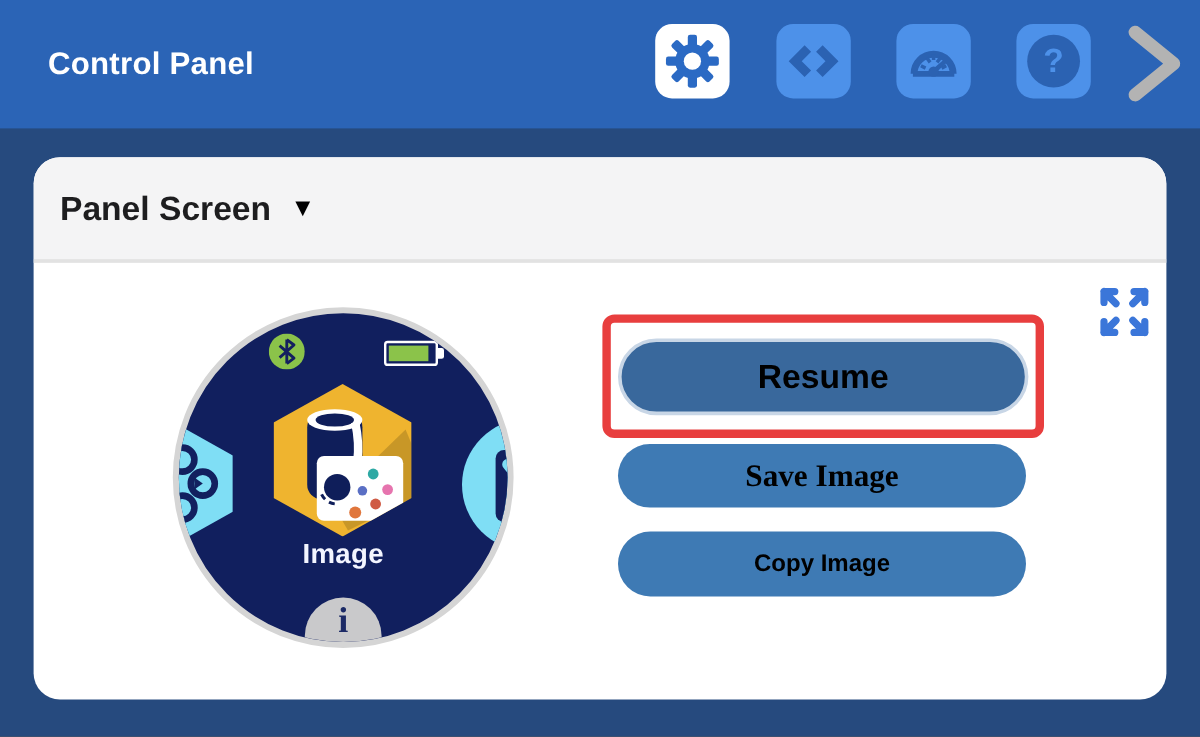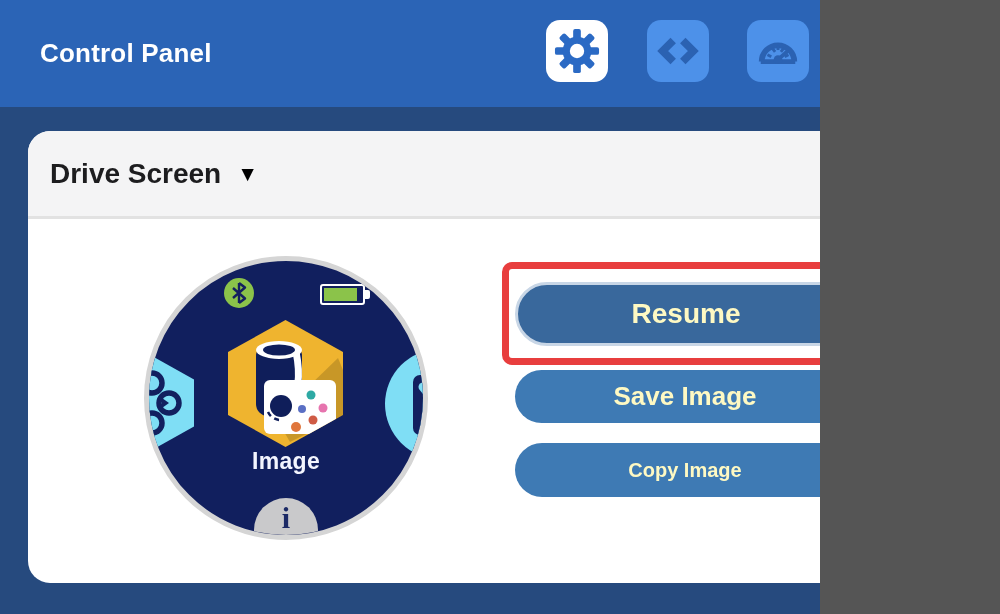--- a/index.html
+++ b/index.html
@@ -6,21 +6,21 @@
     --top-bar:#2b64b6; --icon-tile:#4d91e9; --glyph-navy:#2b62b2;
     --page-bg:#264a7e; --card-header:#f4f4f5; --divider:#e2e2e2;
     --highlight-red:#e83e3e; --resume-blue:#39689c; --resume-ring:#c8d6e6;
     --action-blue:#3e7ab4; --screen-navy:#111f5e; --screen-ring:#d5d5d5;
     --hex-yellow:#efb42f; --cyan:#7fdef5; --green:#8bc34a;
     --expand-blue:#3b76d9; --chevron-gray:#b3b3b3; --title-dark:#1d1d1f;
   }
   *{margin:0;padding:0;box-sizing:border-box}
   html,body{background:#555}
   body{font-family:"Liberation Sans",sans-serif;}
-  .stage{position:relative;width:820px;height:614px;background:var(--page-bg);overflow:hidden;}
+  .stage{position:relative;width:1000px;height:614px;background:var(--page-bg);overflow:hidden;}
 
   
   .topbar{position:absolute;left:0;top:0;width:1000px;height:107px;background:var(--top-bar);}
   .topbar-title{position:absolute;left:40px;top:0;height:107px;display:flex;align-items:center;
     color:#fff;font-size:26px;font-weight:bold;letter-spacing:.2px;}
   .tile{position:absolute;top:20px;width:62px;height:62px;border-radius:14px;background:var(--icon-tile);
     display:flex;align-items:center;justify-content:center;cursor:pointer;}
   .tile.active{background:#fff;}
   .tile svg{display:block}
   .help-circle{width:44px;height:44px;border-radius:50%;background:var(--glyph-navy);
@@ -49,26 +49,26 @@
     font-size:23px;font-weight:600;letter-spacing:.3px;}
   .side-hex{position:absolute;left:-39px;top:95px;width:84px;height:94px;}
   .side-circ{position:absolute;left:236px;top:88px;width:110px;height:110px;}
   .info-tab{position:absolute;left:105px;top:237px;width:64px;height:64px;border-radius:50%;
     background:#c9c9cb;display:flex;justify-content:center;cursor:pointer;}
   .info-tab span{font-family:"Liberation Serif",serif;font-weight:bold;font-size:30px;color:#1c2a66;margin-top:3px;}
 
   
   .highlight-box{position:absolute;left:474px;top:131px;width:368px;height:103px;
     border:7px solid var(--highlight-red);border-radius:10px;display:flex;align-items:center;justify-content:center;}
-  .btn{display:flex;align-items:center;justify-content:center;color:#fef9c3;cursor:pointer;
+  .btn{display:flex;align-items:center;justify-content:center;color:#000000;cursor:pointer;
     border-radius:32px;font-weight:600;}
   .btn-resume{width:342px;height:64px;background:var(--resume-blue);border:3px solid var(--resume-ring);
     font-size:28px;}
   .btn-save{position:absolute;left:487px;top:239px;width:340px;height:53px;background:var(--action-blue);
-    border-radius:27px;font-size:26px;}
+    border-radius:27px;font-size:26px;font-family:Liberation Serif, serif;}
   .btn-copy{position:absolute;left:487px;top:312px;width:340px;height:54px;background:var(--action-blue);
     border-radius:27px;font-size:20px;}
 
   .expand{position:absolute;left:884px;top:104px;width:50px;height:50px;cursor:pointer;}
 </style>
 </head>
 <body>
 
 <div class="stage">
 
@@ -134,21 +134,21 @@
         <svg width="58" height="70" viewBox="0 0 58 70">
           <path d="M13 9 L45 35 L13 61" stroke="#b3b3b3" stroke-width="11" fill="none" stroke-linecap="round" stroke-linejoin="round"></path>
         </svg>
       </span>
     </div>
   </div>
 
   <div class="card">
 
     <div class="card-header">
-      <span class="card-title">Drive Screen</span>
+      <span class="card-title">Panel Screen</span>
       <span class="card-caret">▼</span>
     </div>
 
     <div class="screen">
 
       <span class="bt">
         <svg width="30" height="30" viewBox="0 0 30 30">
           <circle cx="15" cy="15" r="15" fill="#8bc34a"></circle>
           <path d="M15 5 V25 M15 5 L21 9.5 L9 20 M15 25 L21 20.5 L9 10" stroke="#14205f" stroke-width="2.4" fill="none" stroke-linejoin="round"></path>
         </svg>

